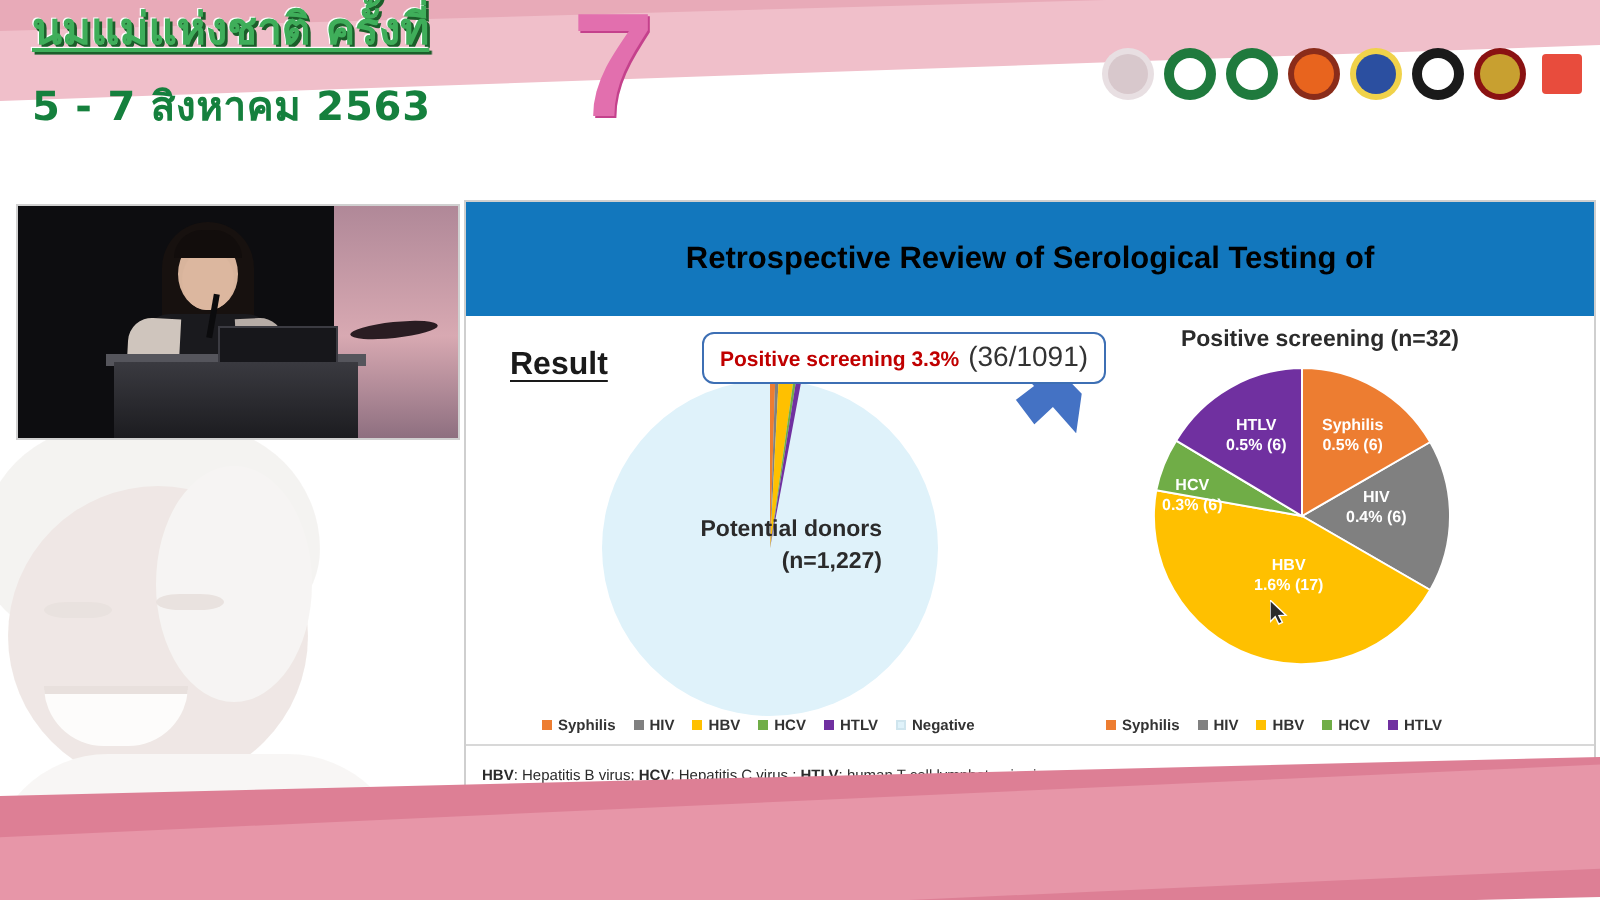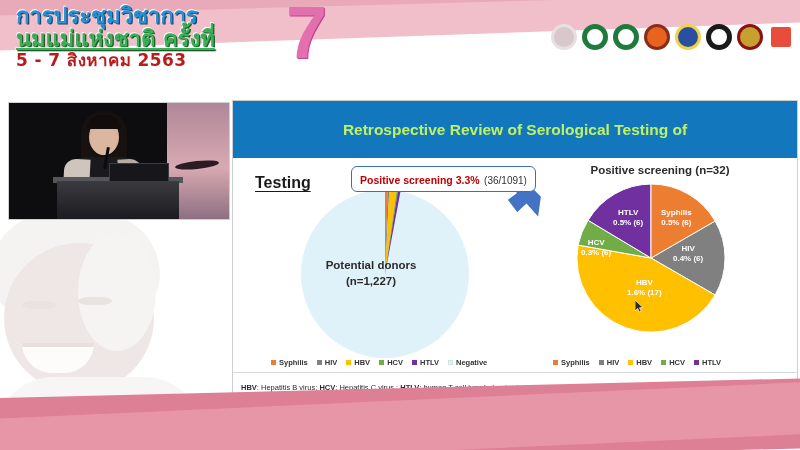--- a/index.html
+++ b/index.html
@@ -73,21 +73,21 @@
   .thai-l1 {
     font-size:22px; color:#2d8fd0;
     text-shadow: 1.3px 1.3px 0 #174a73, -0.6px -0.6px 0 #ffffff;
   }
   .thai-l2 {
     font-size:22px; color:#3fae5a;
     text-shadow: 1.3px 1.3px 0 #1b5e2a, -0.6px -0.6px 0 #ffffff;
     text-decoration: underline;
   }
   .thai-date {
-    margin-top:2px; font-size:17px; color:#b91c1c; font-weight:bold;
+    margin-top:16px; font-size:20px; color:#15803d; font-weight:bold;
     letter-spacing:0.4px;
   }
   .big-seven {
     position:absolute; left:286px; top:-4px;
     font-size:74px; font-weight:bold; color:#e26fae;
     font-family:"Liberation Sans", sans-serif; line-height:1;
     text-shadow: 1px 1px 0 #c4418c;
   }
   .tagline {
     position:absolute; left:362px; top:60px; width:438px;
@@ -109,53 +109,53 @@
     border-radius:50%;
   }
   .logo.sq { border-radius:3px; }
 
   
   .slide {
     position:absolute; left:232px; top:100px; width:566px; height:303px;
     background:#ffffff; border:1px solid #cfcfcf;
   }
   .slide-title {
-    width:100%; height:57px; background:#1277bd; color:#bef264;
+    width:100%; height:57px; background:#1277bd; color:#000000;
     display:flex; flex-direction:column; align-items:center; justify-content:center;
     font-size:15.5px; font-weight:bold; line-height:1.28; text-align:center;
   }
   .slide-body { position:relative; width:100%; height:216px; }
 
   .result-label {
     position:absolute; left:22px; top:16px;
     font-size:16px; font-weight:bold; color:#1a1a1a;
     text-decoration:underline; text-underline-offset:3px;
   }
 
   .callout {
     position:absolute; left:118px; top:8px;
     border:1.6px solid #3d6fb4; border-radius:6px; background:#ffffff;
     padding:3px 8px; white-space:nowrap; z-index:6;
   }
   .callout .pct { font-size:10.5px; font-weight:bold; color:#c00000; }
-  .callout .frac { font-size:10px; color:#333333; }
+  .callout .frac { font-size:14px; color:#333333; }
 
   .arrow-blue {
     position:absolute; left:268px; top:22px; width:44px; height:40px; z-index:5;
   }
 
   
   .pie-left-wrap { position:absolute; left:68px; top:32px; width:168px; height:168px; }
   .pie-left {
     position:absolute; left:0; top:0; width:168px; height:168px; border-radius:50%;
     background:#dff2fa;
   }
   .slivers { position:absolute; left:0; top:0; width:168px; height:168px; }
   .pie-left-label {
-    position:absolute; left:0; top:68px; width:140px; text-align:center;
+    position:absolute; left:0; top:68px; width:140px; text-align:right;
     font-size:11.5px; font-weight:bold; color:#2b2b2b; line-height:1.35;
   }
 
   
   .right-title {
     position:absolute; left:296px; top:6px; width:262px; text-align:center;
     font-size:11.5px; font-weight:bold; color:#2b2b2b;
   }
   .pie-right-wrap { position:absolute; left:342px; top:24px; width:152px; height:152px; }
   .pie-right { position:absolute; width:152px; height:152px; }
@@ -260,21 +260,20 @@
     <div class="wm-face"></div>
     <div class="wm-hat2"></div>
     <div class="wm-eye" style="left:28px; top:96px;"></div>
     <div class="wm-eye" style="left:84px; top:92px;"></div>
     <div class="wm-mouth"></div>
     <div class="wm-body"></div>
   </div>
 
   <div class="header">
     <div class="thai-title">
-      <div class="thai-l1">การประชุมวิชาการ</div>
       <div class="thai-l2">นมแม่แห่งชาติ ครั้งที่</div>
       <div class="thai-date">5 - 7 สิงหาคม 2563</div>
     </div>
 
     <div class="big-seven">7</div>
 
 
     <div class="logos">
       <div class="logo" style="background:#e8dfe2;">
         <div class="inner" style="background:#d8c8cc;"></div>
@@ -320,21 +319,21 @@
   </div>
 
   <div class="slide">
 
     <div class="slide-title">
       <span>Retrospective Review of Serological Testing of</span>
     </div>
 
     <div class="slide-body">
 
-      <div class="result-label">Testing</div>
+      <div class="result-label">Result</div>
 
       <div class="callout">
         <span class="pct">Positive screening 3.3%</span>
         <span class="frac">(36/1091)</span>
       </div>
 
       <svg class="arrow-blue" viewBox="0 0 44 40">
         <polygon points="4,6 22,6 22,0 40,14 40,36 26,24 18,34 6,22 14,14" fill="#4472c4" stroke="#ffffff" stroke-width="1.5" transform="rotate(8 22 20)"></polygon>
       </svg>
 

